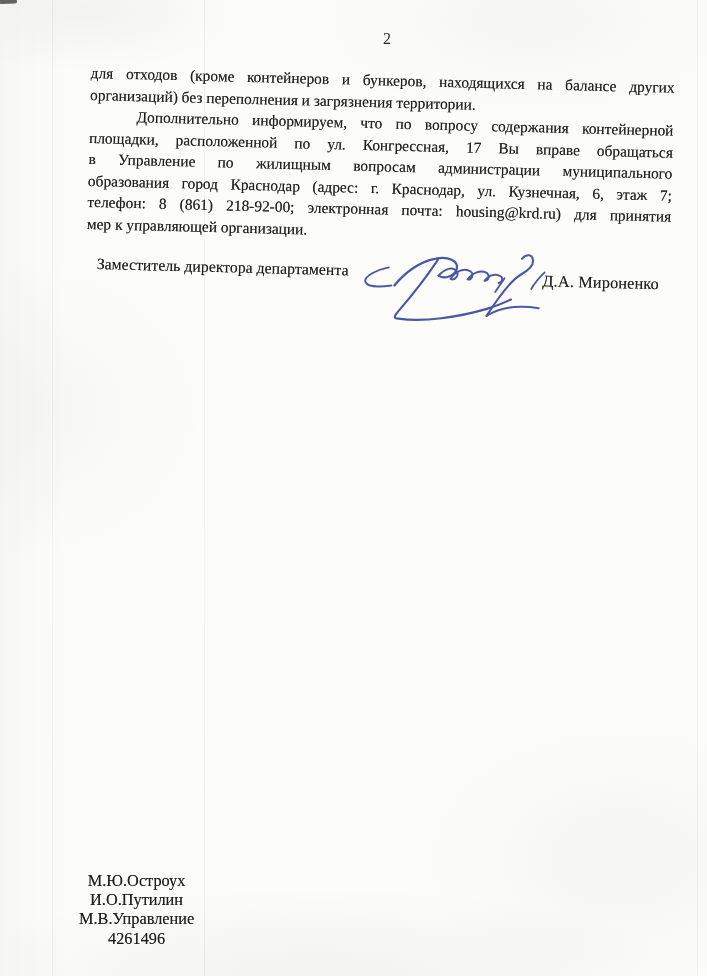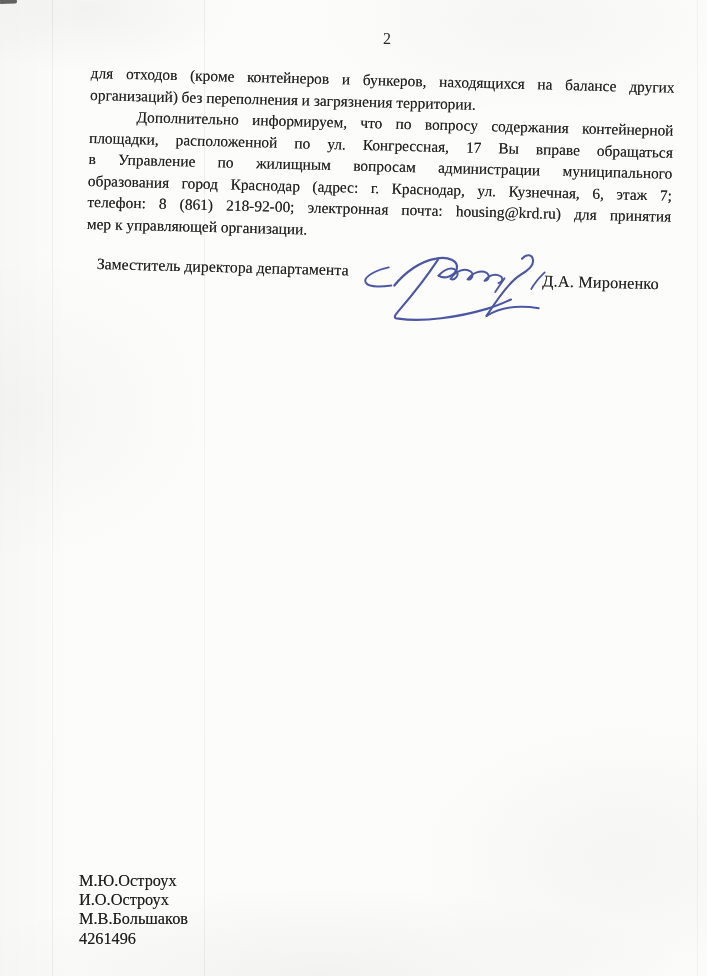--- a/index.html
+++ b/index.html
@@ -77,20 +77,21 @@
   }
   .autograph {
     position: absolute; left: 262px; top: -21px;
     width: 192px; height: 80px;
     opacity: 0.92;
   }
   .executors {
     position: absolute; left: 79px; top: 871px;
     font-size: 16.3px; line-height: 19.2px; color: #1d1d1d;
     text-shadow: 0 0 0.6px rgba(30,30,30,0.6);
+    text-align: center;
   }
 </style>
 </head>
 <body>
 
 <div class="page">
 
   <div class="fold-line fold-a"></div>
   <div class="fold-line fold-b"></div>
   <div class="fold-line fold-c"></div>
@@ -121,18 +122,18 @@
         <path stroke-width="2.1" d="M162,14 C166,9 172,9 173,15 C174,21 168,26 161,30 C150,37 137,57 128,72"></path>
         <path stroke-width="1.9" d="M128,72 C140,64 158,60 180,63"></path>
         <path stroke-width="1.8" d="M185,27 C180,32 175,38 172,44"></path>
       </g>
     </svg>
     <span class="sig-name">Д.А. Мироненко</span>
   </div>
 
   <div class="executors">
     <div>М.Ю.Остроух</div>
-    <div>И.О.Остроух</div>
-    <div>М.В.Большаков</div>
+    <div>И.О.Путилин</div>
+    <div>М.В.Управление</div>
     <div>4261496</div>
   </div>
 
 </div>
 
 </body></html>

